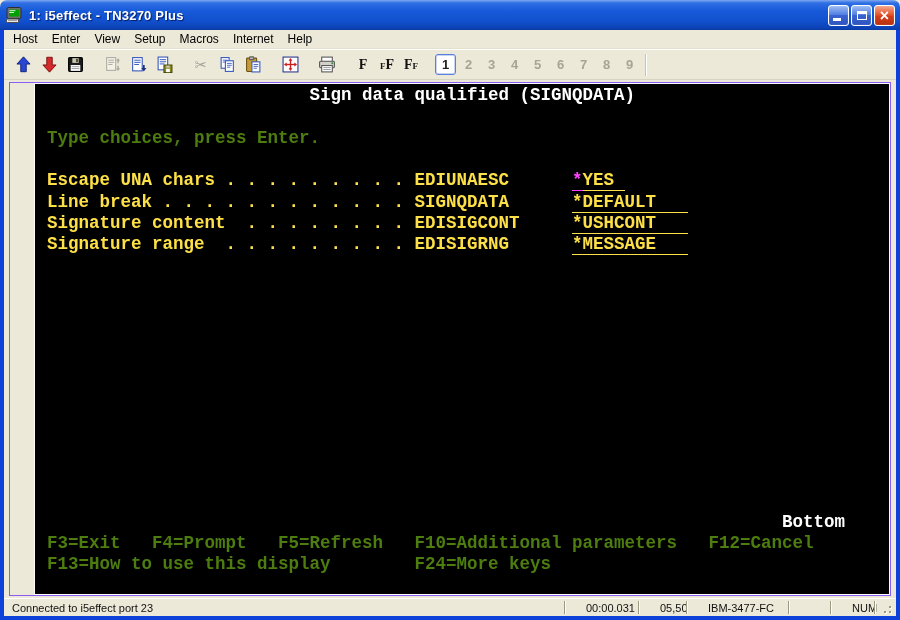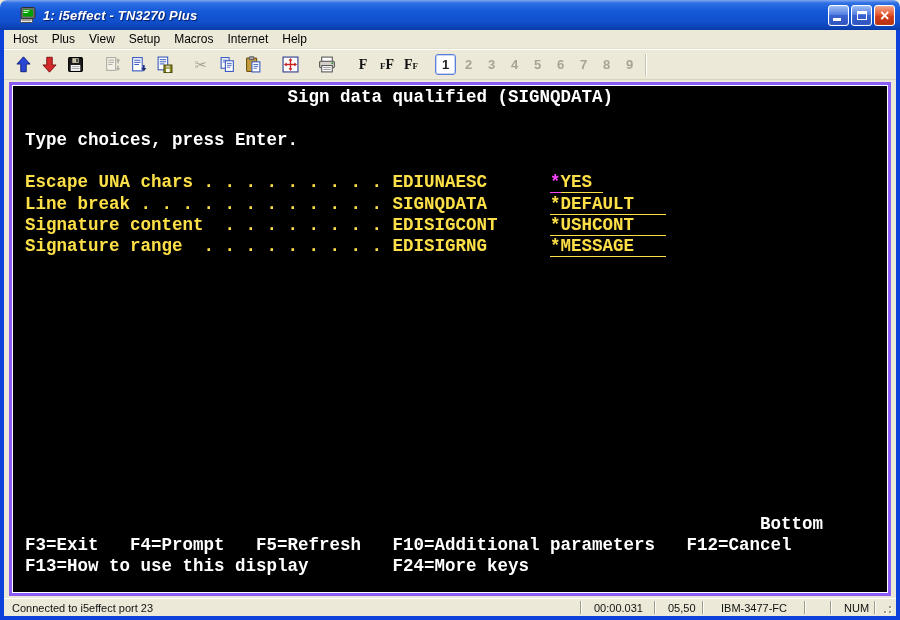--- a/index.html
+++ b/index.html
@@ -9,21 +9,21 @@
     font-family:"Liberation Sans", sans-serif;
     background:#ECE9D8;
   }
   .window { width:900px; height:620px; display:flex; flex-direction:column; }
 
   
   .titlebar {
     height:30px; flex:0 0 30px;
     background:linear-gradient(180deg,#7FA8F0 0%,#2E6FE4 10%,#1659D8 38%,#1150CE 70%,#0C41B4 94%,#0A3AA0 100%);
     border-radius:7px 7px 0 0;
-    display:flex; align-items:center; padding:0 5px 0 20px;font-style:italic;
+    display:flex; align-items:center; padding:0 5px 0 6px;
   }
   .app-icon { width:18px; height:16px; margin-right:5px; flex:0 0 auto; }
   .title-text {
     color:#fff; font-weight:bold; font-size:13px; letter-spacing:.2px;
     text-shadow:1px 1px 1px rgba(0,10,60,.75); flex:1 1 auto;
     white-space:nowrap; overflow:hidden;
   }
   .tb-btns { display:flex; gap:2px; }
   .tbn {
     width:21px; height:21px; border:1px solid #fff; border-radius:3px;
@@ -72,46 +72,46 @@
   .fbtn .small { font-size:9px; line-height:11px; }
   .sess {
     width:21px; height:21px; margin:0 1px; display:flex; align-items:center; justify-content:center;
     font-size:13px; font-weight:bold; color:#A7A494; border:1px solid transparent; border-radius:3px;
   }
   .sess.active { background:#fff; border-color:#5A7EDC; color:#222; box-shadow:0 0 0 1px #C8D4F0 inset; }
   .vsep { width:2px; height:22px; margin:0 4px; border-left:1px solid #C6C3B0; border-right:1px solid #fff; }
 
   
   .termarea { flex:1 1 auto; padding:2px 5px 2px 5px; min-height:0; }
-  .term-frame { height:100%; border:3px solid #8b5cf6; }
+  .term-frame { height:100%; border:1px solid #8b5cf6;padding-left:24px; }
   .term-inner { height:100%; border:1px solid #FDFDFD; background:#000; position:relative; overflow:hidden; }
   .screen {
     position:absolute; inset:0;
     font-family:"Liberation Mono", monospace; font-weight:bold; font-size:17.5px;
   }
   .seg {
     position:absolute; display:inline-block; white-space:pre;
     height:20px; line-height:19px;
   }
   .seg.u { border-bottom:1px solid currentColor; }
   .c-white   { color:#FFFFFF; }
-  .c-blue    { color:#ffffff; }
+  .c-blue    { color:#4d7c0f; }
   .c-green   { color:#fde047; }
   .c-magenta { color:#FF44FF; }
   .seg.cursor { background:#000; border-bottom-color:#FF44FF; }
 
   
   .statusbar {
     height:18px; flex:0 0 18px; display:flex; align-items:center;
     font-size:11px; color:#111; border-top:1px solid #fff; background:#ECE9D8;
     padding:0 2px;
   }
   .sb-msg { flex:1 1 auto; padding:0 6px; white-space:nowrap; overflow:hidden; }
   .sb-sep { flex:0 0 2px; height:13px; border-left:1px solid #9D9A84; border-right:1px solid #FDFDFD; }
-  .sb-pane { flex:0 0 auto; padding:0 12px; text-align:center; white-space:nowrap; }
+  .sb-pane { flex:0 0 auto; padding:0 20px; text-align:center; white-space:nowrap; }
   .sb-timer { width:72px; } .sb-pos { width:46px; } .sb-term { width:100px; }
   .sb-blank { width:24px; } .sb-num { width:42px; }
   .sb-griparea { width:18px; height:16px; position:relative; }
   .grip-dot { position:absolute; width:2px; height:2px; background:#9D9A84;
     box-shadow:1px 1px 0 #fff; }
 </style>
 </head>
 <body>
 
 <div class="window">
@@ -139,21 +139,21 @@
     </div>
   </div>
 
   <div class="body-row">
     <div class="edge"></div>
 
     <div class="main">
 
       <div class="menubar" id="menubar">
           <div class="menu-item">Host</div>
-          <div class="menu-item">Plus</div>
+          <div class="menu-item">Enter</div>
           <div class="menu-item">View</div>
           <div class="menu-item">Setup</div>
           <div class="menu-item">Macros</div>
           <div class="menu-item">Internet</div>
           <div class="menu-item">Help</div>
         </div>
 
       <div class="toolbar" id="toolbar">
         <div class="tbtn">
           <svg width="17" height="17" viewBox="0 0 16 16">

